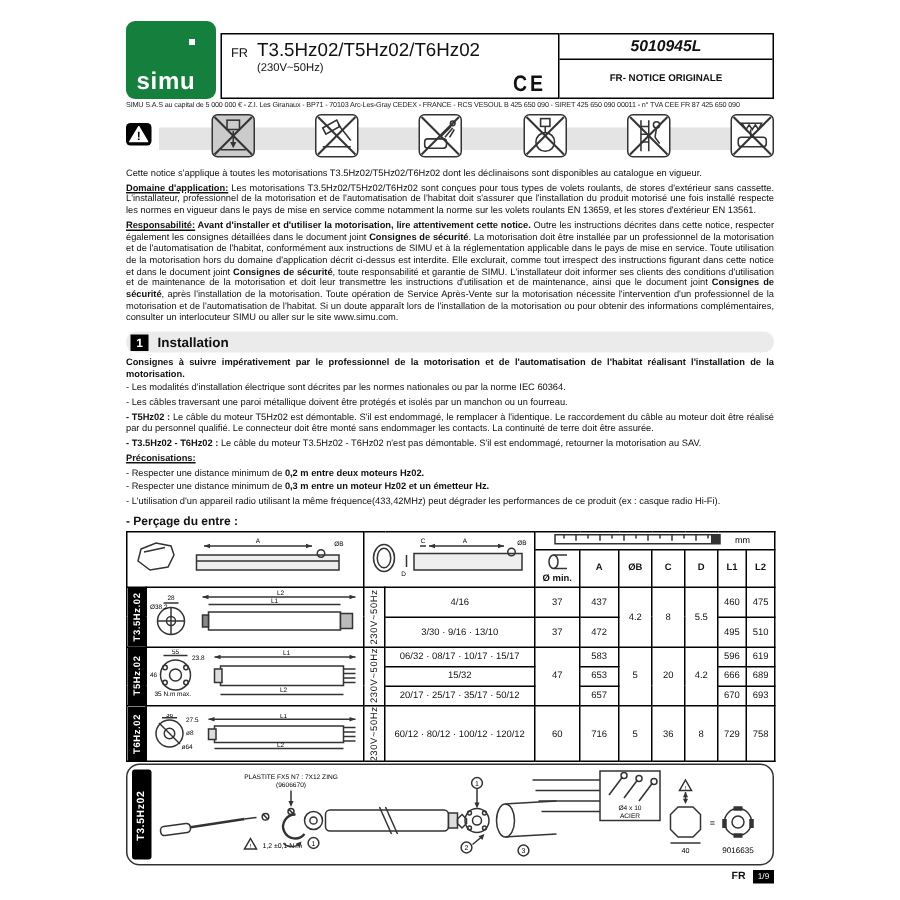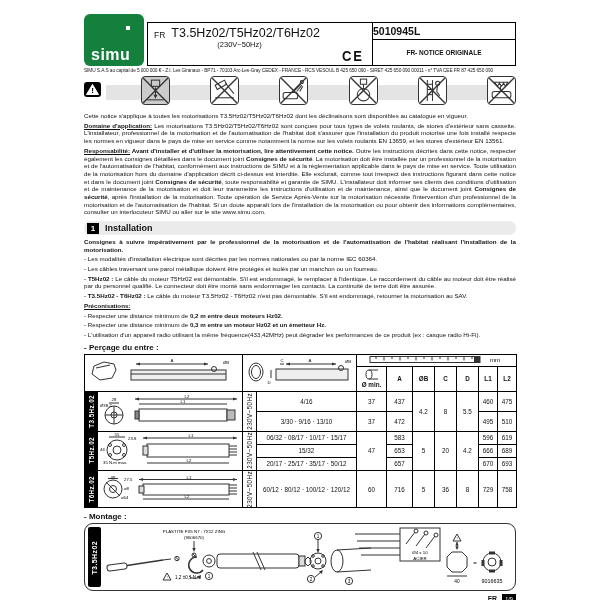--- a/index.html
+++ b/index.html
@@ -9,24 +9,24 @@
 
   
   .hdr{display:flex;align-items:flex-end;height:54px;}
   .logo{width:60px;height:52px;background:#15803d;border-radius:6px;position:relative;flex:0 0 auto;}
   .logo .word{position:absolute;left:7px;bottom:2px;color:#fff;font-weight:bold;font-size:16px;letter-spacing:.5px;}
   .logo .dot{position:absolute;right:14px;top:12px;width:4px;height:4px;background:#fff;}
   .hboxes{display:flex;flex:1;height:44px;margin-left:3px;}
   .hmain{flex:1;border:1.2px solid #000;position:relative;display:flex;padding:3px 4px;}
   .hlang{font-size:8.5px;margin:4px 6px 0 2px;}
   .htitle{font-weight:normal;font-size:12.5px;line-height:14px;}
-  .hsub{font-size:7.5px;margin-left:46px;}
+  .hsub{font-size:7.5px;}
   .ce{position:absolute;right:8px;bottom:2px;font-size:13px;letter-spacing:2px;font-weight:bold;transform:scaleY(1.15);}
   .hright{width:142px;border:1.2px solid #000;border-left:none;display:flex;flex-direction:column;}
-  .href-num{border-bottom:1.2px solid #000;font-weight:bold;font-size:10.5px;padding:2px 0;}
+  .href-num{border-bottom:1.2px solid #000;text-align:center;font-weight:bold;font-size:10.5px;padding:2px 0;font-style:italic;}
   .hnotice{flex:1;display:flex;align-items:center;justify-content:center;font-weight:bold;font-size:6.5px;}
   .company{font-size:4.8px;white-space:nowrap;overflow:hidden;margin-top:2px;color:#222;letter-spacing:-0.1px;}
 
   
   .warnrow{position:relative;height:34px;margin-top:3px;}
   .warnband{position:absolute;left:22px;right:0;top:9px;height:15px;background:#e4e4e4;}
   .warnicons{position:absolute;left:0;right:0;top:0;display:flex;justify-content:space-between;align-items:flex-start;}
   .tri-box{width:17px;height:15px;background:#000;border-radius:3px;display:flex;align-items:center;justify-content:center;margin-top:6px;}
   .wicon{width:27px;height:27px;border:1.1px solid #333;border-radius:4px;background:#fff;}
   .wicon.grey{background:#cbcbcb;}
@@ -420,21 +420,20 @@
       <td class="num">716</td>
       <td class="num">5</td>
       <td class="num">36</td>
       <td class="num">8</td>
       <td class="num">729</td>
       <td class="num">758</td>
     </tr>
   </tbody>
       </table>
 
-  <div class="small-h">- Montage :</div>
   <div class="mbox">
     <div class="mlabel">
           <div class="vtxt">T3.5Hz02</div>
         </div>
     <div class="mdiag">
       <svg width="406" height="62" viewBox="0 0 406 62">
 
         <text x="89" y="7" font-size="4.4" text-anchor="middle">PLASTITE FX5 N7 : 7X12 ZING</text>
         <text x="89" y="12.5" font-size="4.4" text-anchor="middle">(9606670)</text>
         <line x1="89" y1="15" x2="89" y2="23" stroke="#333"></line>

